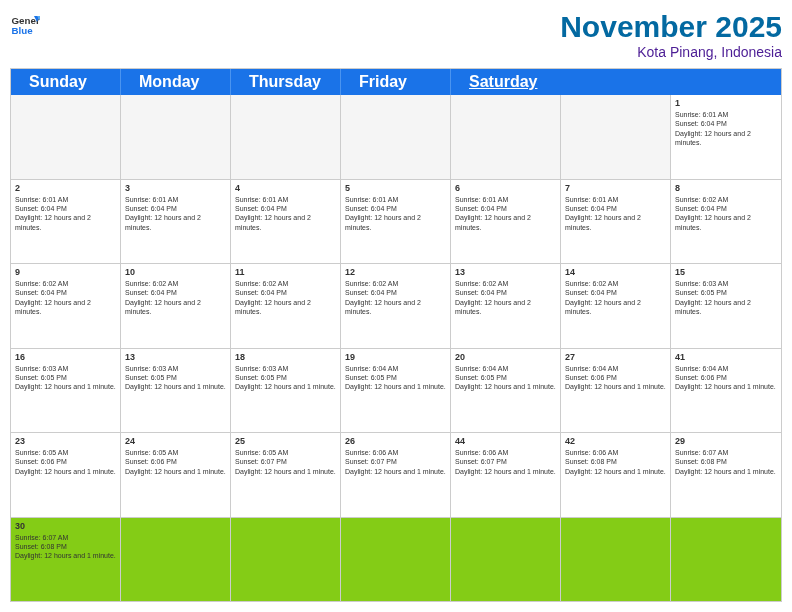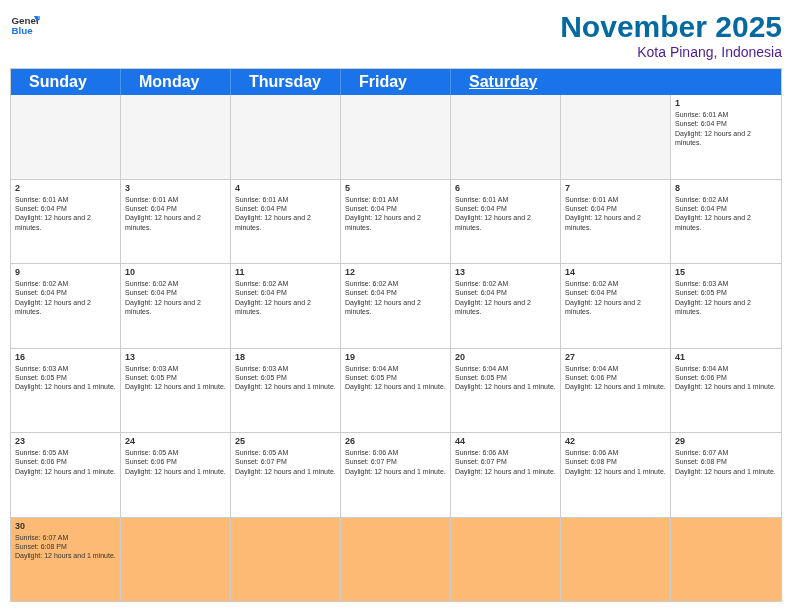--- a/index.html
+++ b/index.html
@@ -102,21 +102,21 @@
       font-weight: bold;
       display: block;
       margin-bottom: 2px;
     }
     .cell-info {
       font-size: 7px;
       color: #333;
       line-height: 1.35;
     }
     .last-row .cal-cell {
-      background: #fdba74;
+      background: #84cc16;
     }
   </style>
 </head>
 <body>
 
 <div class="page">
   <div class="header">
     <div class="logo">
       <svg class="logo-icon" viewBox="0 0 40 40">
         <text x="2" y="18" font-size="13" font-weight="bold" fill="#333">General</text>

